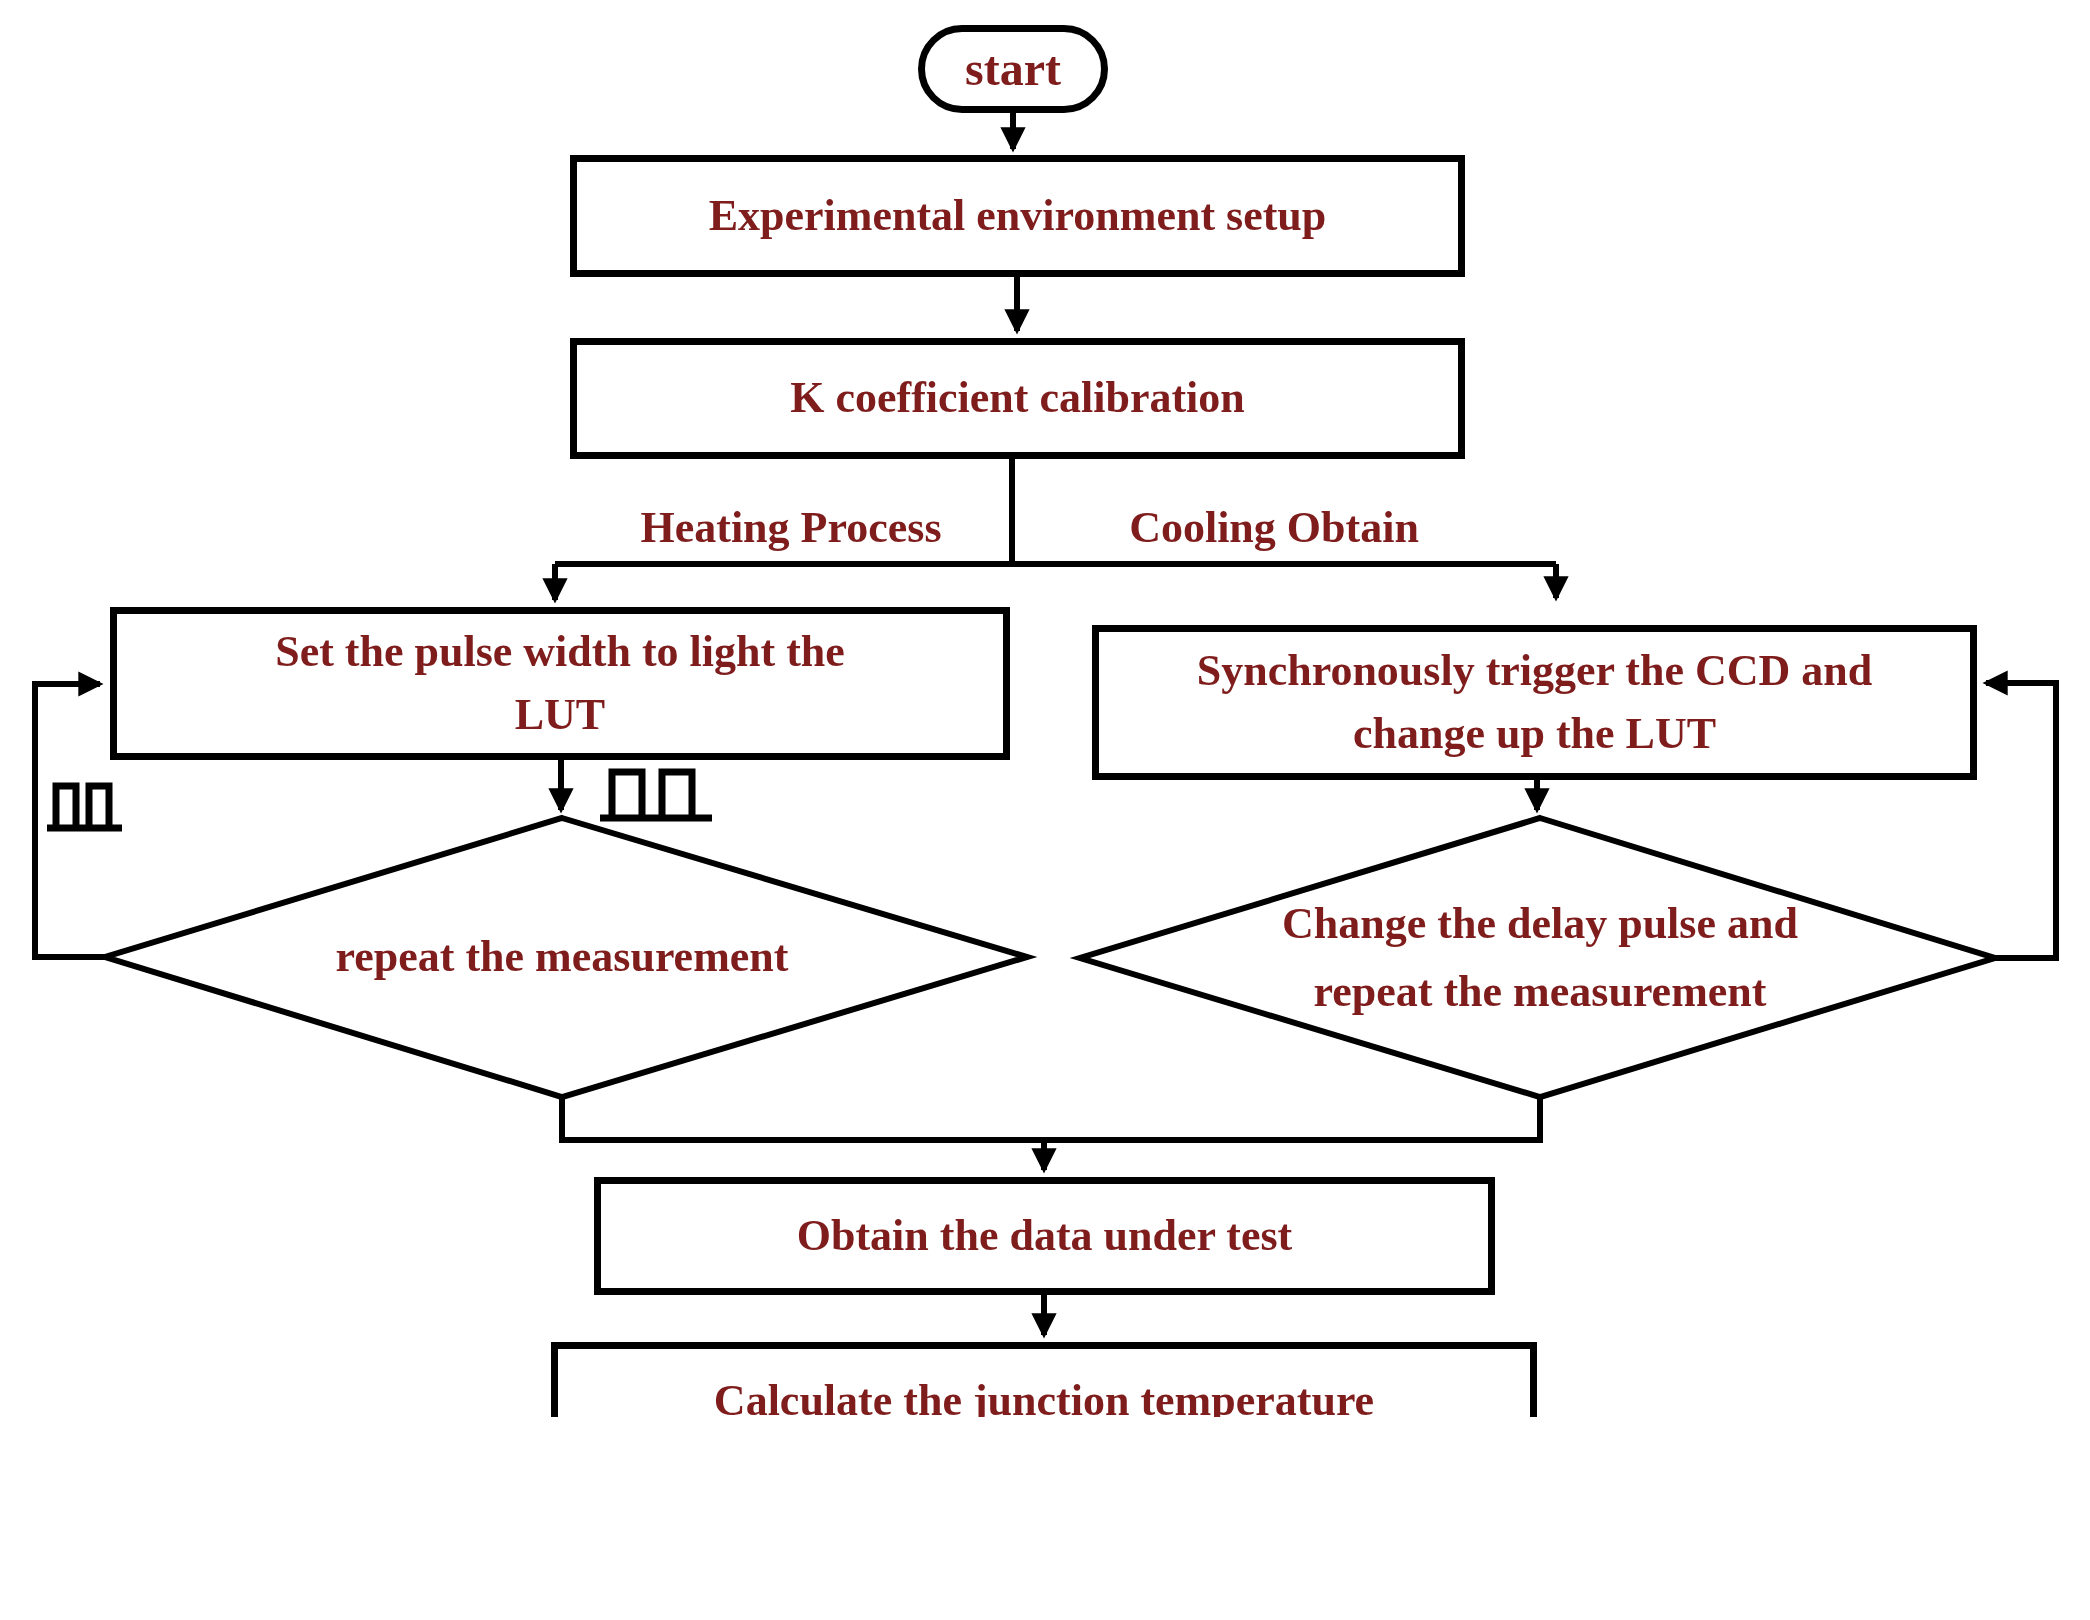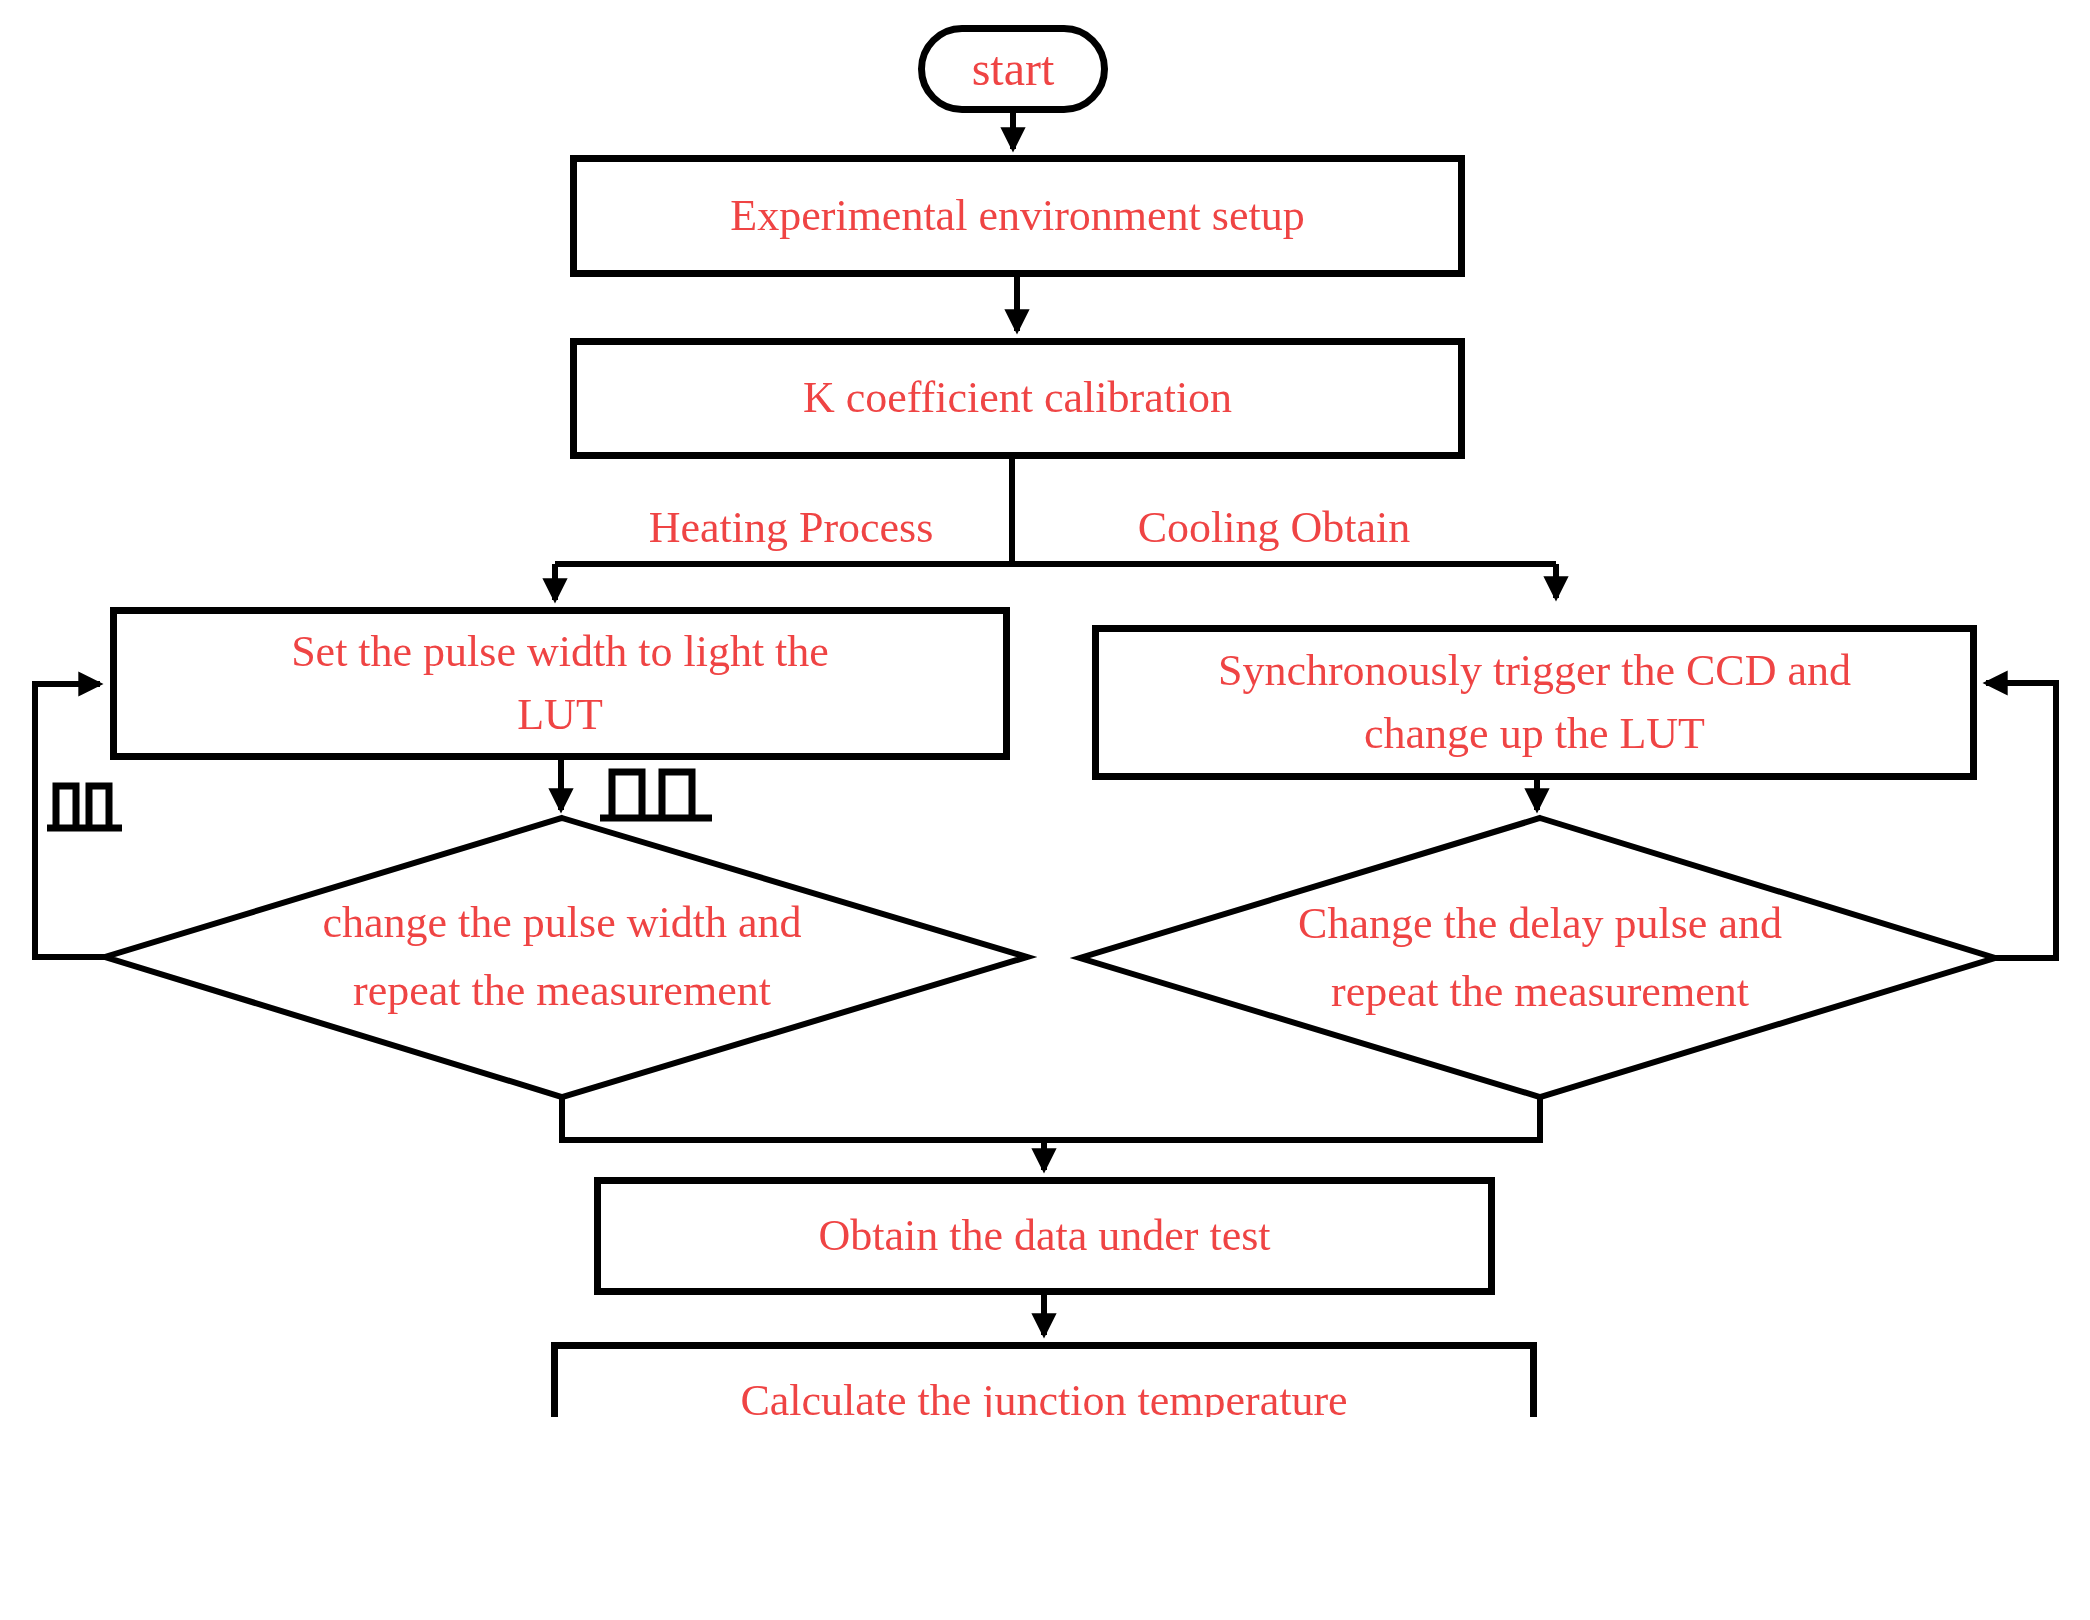--- a/index.html
+++ b/index.html
@@ -1,22 +1,22 @@
 <!DOCTYPE html>
 <html><head>
 <meta charset="utf-8">
 <style>
   html,body{margin:0;padding:0;background:#ffffff;}
   #canvas{
     position:relative;
     width:2090px;height:1417px;
     background:#ffffff;
     font-family:"Liberation Serif","DejaVu Serif",serif;
-    font-weight:normal;
-    color:#ef4444;
+    font-weight:bold;
+    color:#7f1d1d;
     overflow:hidden;
   }
   #wires{position:absolute;left:0;top:0;z-index:1;}
   .node{
     position:absolute;box-sizing:border-box;
     background:#ffffff;border:7px solid #000000;
     display:flex;flex-direction:column;align-items:center;justify-content:center;
     text-align:center;font-size:44px;line-height:1.42;
     z-index:2;
   }
@@ -88,21 +88,20 @@
     <span>Set the pulse width to light the</span>
     <span>LUT</span>
   </div>
 
   <div class="node line2block" style="left:1092px;top:605px;width:885px;height:155px;margin-top:20px;">
     <span>Synchronously trigger the CCD and</span>
     <span>change up the LUT</span>
   </div>
 
   <div class="diamond-text line2block" style="left:212px;top:885px;width:700px;height:144px;">
-    <span>change the pulse width and</span>
     <span>repeat the measurement</span>
   </div>
   <div class="diamond-text line2block" style="left:1190px;top:886px;width:700px;height:144px;">
     <span>Change the delay pulse and</span>
     <span>repeat the measurement</span>
   </div>
 
   <div class="node" style="left:594px;top:1177px;width:901px;height:118px;">
     <span>Obtain the data under test</span>
   </div>

